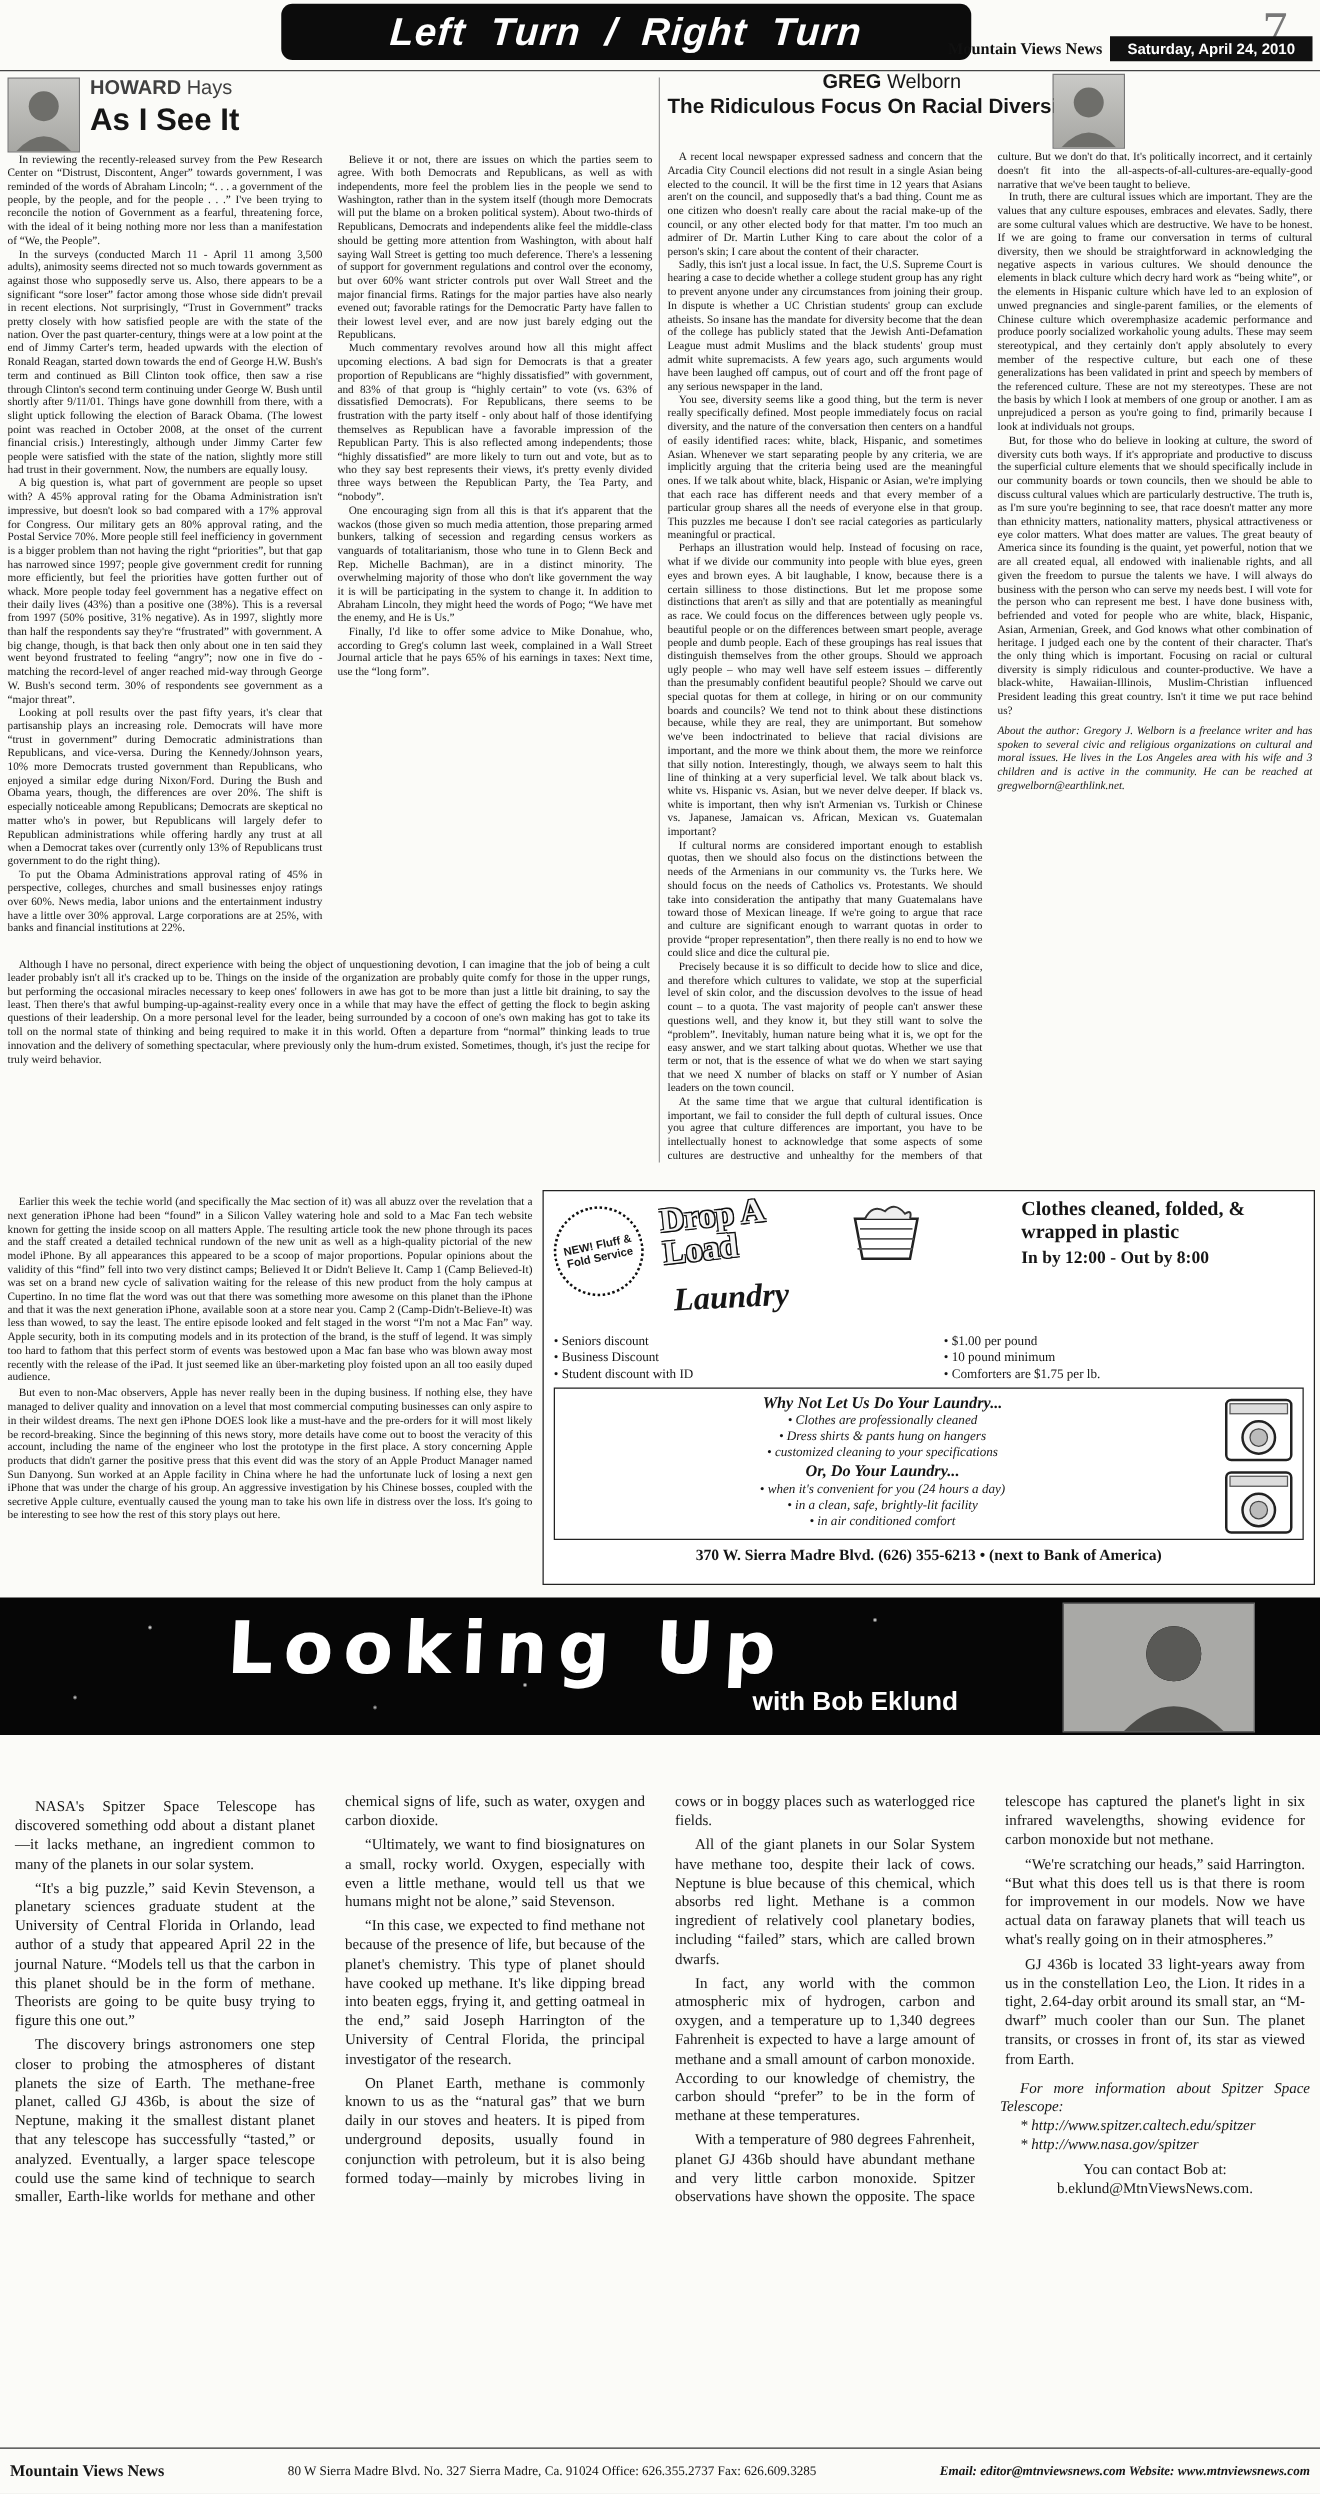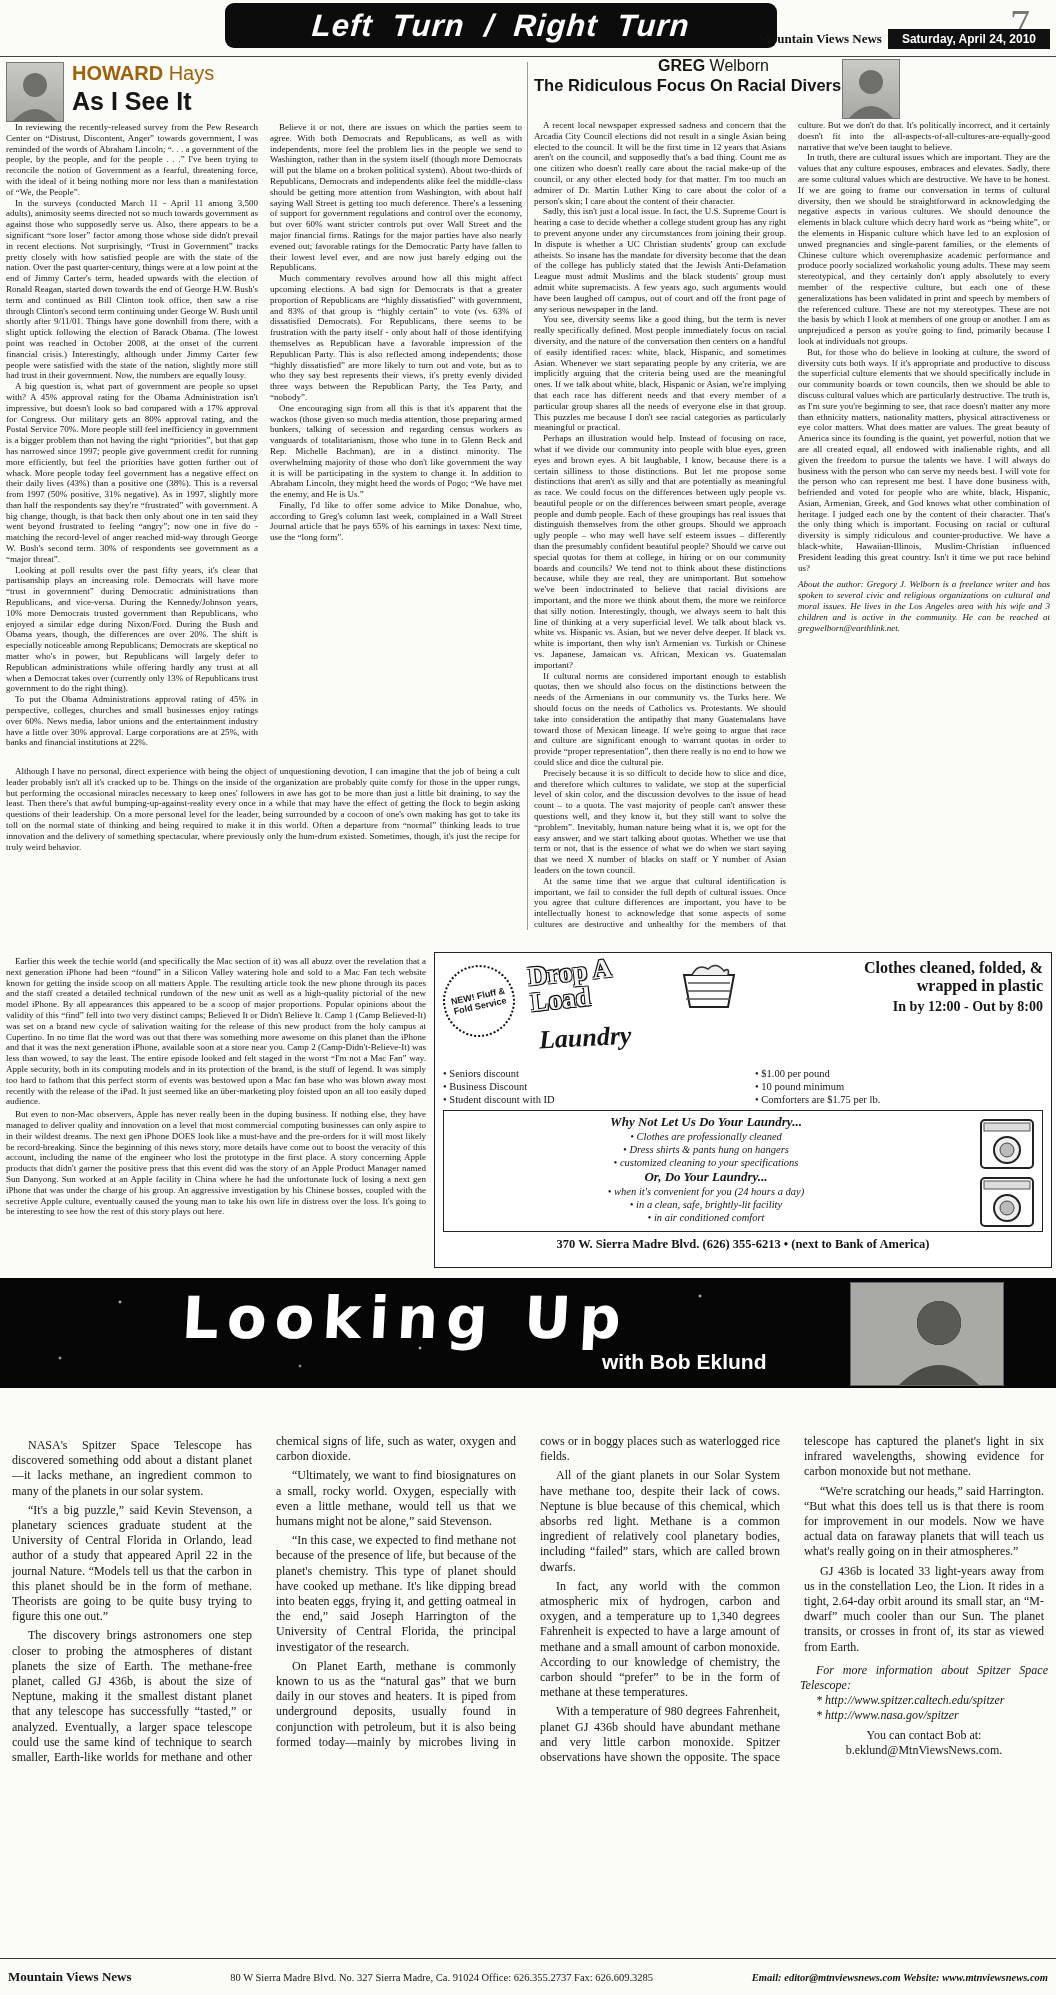--- a/index.html
+++ b/index.html
@@ -16,21 +16,21 @@
   .masthead-label{font-size:13px;font-weight:bold;color:#111;}
   .date-badge{background:#111;color:#fff;font-family:"Liberation Sans",sans-serif;font-size:12px;
         font-weight:bold;padding:3px 14px;}
   .header-rule{position:absolute;left:0;top:56px;width:1056px;height:1px;background:#444;}
 
   
   .col-divider{position:absolute;left:527px;top:62px;width:1px;height:868px;background:#9a9a9a;}
   .art-header-left{position:absolute;left:6px;top:62px;display:flex;gap:8px;align-items:flex-start;}
   .headshot{width:56px;height:58px;background:linear-gradient(#c9c9c6,#a7a7a3);border:1px solid #777;overflow:hidden;flex:none;}
   .headshot svg{display:block;}
-  .name-line{font-family:"Liberation Sans",sans-serif;font-size:20px;color:#a16207;}
+  .name-line{font-family:"Liberation Sans",sans-serif;font-size:16px;color:#404040;}
   .name-line b{font-weight:bold;}
   .art-title-left{font-family:"Liberation Sans",sans-serif;font-weight:bold;font-size:25px;margin-top:2px;}
   .art-header-right{position:absolute;left:534px;top:57px;width:516px;height:60px;}
   .name-line-r{position:absolute;left:124px;top:0;font-family:"Liberation Sans",sans-serif;font-size:16px;}
   .art-title-right{position:absolute;left:0;top:19px;font-family:"Liberation Sans",sans-serif;font-weight:bold;
         font-size:16.5px;white-space:nowrap;}
   .headshot-r{position:absolute;left:308px;top:2px;z-index:3;}
   .article-body{position:absolute;text-align:justify;font-size:9px;line-height:10.8px;overflow:hidden;
         column-gap:12px;column-fill:auto;column-count:2;}
   .article-body p{margin:0;text-indent:9px;}
@@ -61,21 +61,21 @@
   .ad-left{position:relative;width:360px;}
   .starburst{position:absolute;left:0;top:6px;width:72px;height:72px;border:2px dotted #111;border-radius:50%;
         transform:rotate(-12deg);display:flex;align-items:center;justify-content:center;text-align:center;
         font-family:"Liberation Sans",sans-serif;font-weight:bold;font-size:9px;line-height:10px;padding:2px;box-sizing:border-box;}
   .ad-name{position:absolute;left:86px;top:0;transform:rotate(-6deg);font-family:"Liberation Serif",serif;
         font-weight:bold;font-size:27px;line-height:26px;color:#f4f4f4;
         text-shadow:-1px -1px 0 #111,1px -1px 0 #111,-1px 1px 0 #111,1px 1px 0 #111;}
   .basket{position:absolute;left:235px;top:2px;}
   .ad-script{position:absolute;left:96px;top:64px;font-style:italic;font-weight:bold;font-size:26px;
         transform:rotate(-3deg);font-family:"Liberation Serif",serif;}
-  .ad-right{width:226px;text-align:right;}
+  .ad-right{width:226px;text-align:left;}
   .ad-headline{font-weight:bold;font-size:16px;line-height:18px;font-family:"Liberation Serif",serif;}
   .ad-times{font-weight:bold;font-size:14px;margin-top:4px;}
   .ad-bullets{display:flex;justify-content:space-between;margin-top:2px;}
   .ad-bullets div{width:48%;font-size:10.5px;line-height:13px;}
   .ad-bullets p{margin:0;}
   .why-box{border:1px solid #222;margin-top:4px;padding:3px 84px 3px 10px;position:relative;height:122px;box-sizing:border-box;}
   .why-head{text-align:center;font-weight:bold;font-style:italic;font-size:13px;margin:0;}
   .why-box .blist p{margin:0;font-style:italic;font-size:10.5px;line-height:13px;text-align:center;}
   .washers{position:absolute;right:6px;top:6px;display:flex;flex-direction:column;gap:4px;}
   .ad-address{text-align:center;font-weight:bold;font-size:12.5px;margin-top:5px;}

